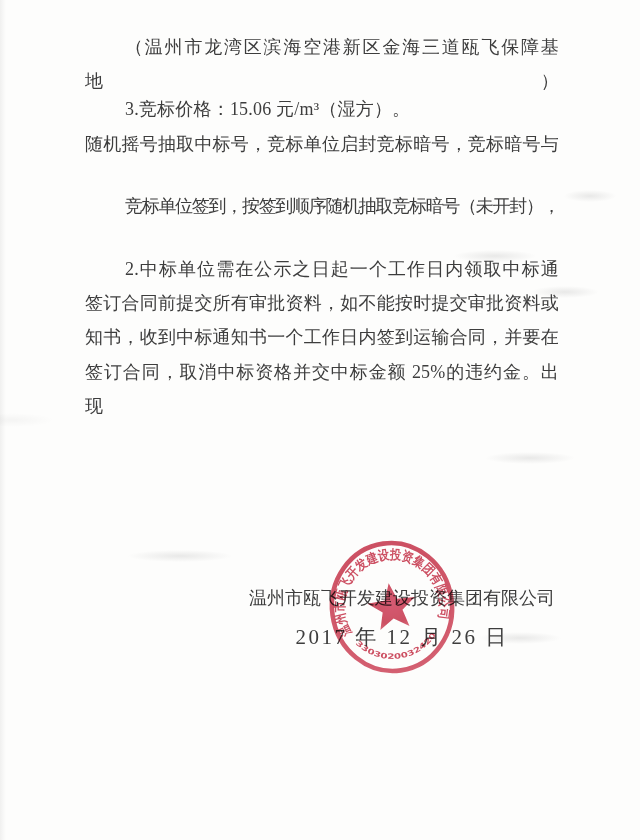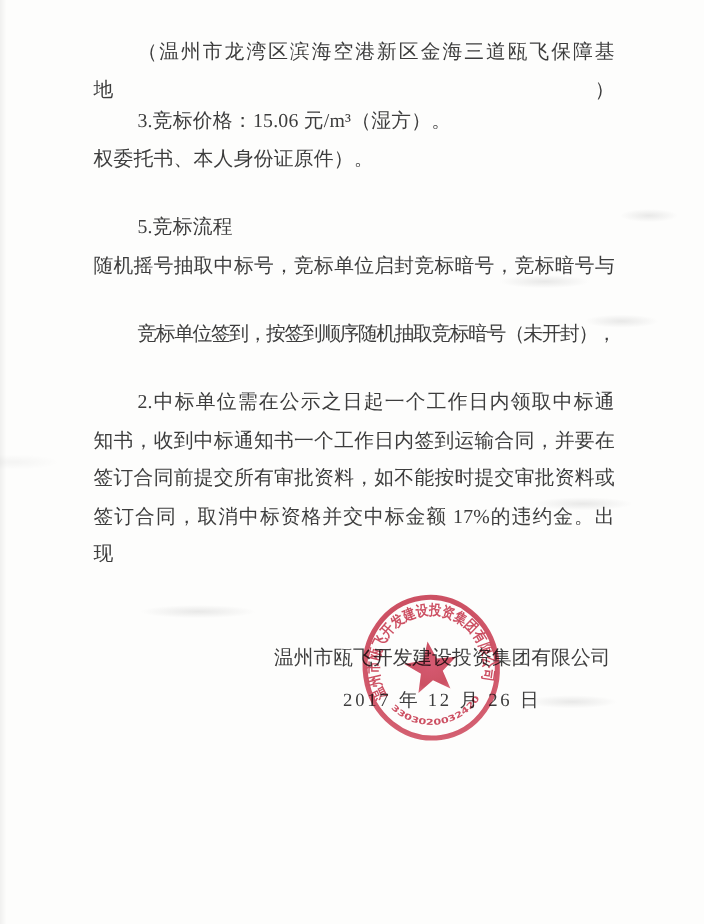--- a/index.html
+++ b/index.html
@@ -28,21 +28,21 @@
   }
   .line.indent { text-indent:40px;margin-top:28px; }
   .line.stretch { text-align:justify; text-align-last:justify; }
   .line.tight { letter-spacing:-1.6px; }
   
   .signature {
     position:absolute; left:248px; top:586px; width:308px;
     color:#3d3d3d; text-align:center;
   }
   .sig-company { font-size:18px; line-height:24px; letter-spacing:0px; }
-  .sig-date { font-size:17px; line-height:24px; margin-top:15px; letter-spacing:2.5px; }
+  .sig-date { font-size:21px; line-height:24px; margin-top:15px; letter-spacing:2.5px; }
   
   .stamp {
     position:absolute; left:322px; top:532px; width:140px; height:150px;
     mix-blend-mode:multiply; opacity:0.88;
     transform:rotate(-8deg);
   }
   .stamp svg { display:block; }
   
   .artifact {
     position:absolute; border-radius:50%;
@@ -56,28 +56,26 @@
   .a6 { left:465px; top:630px; width:110px; height:16px; }
 </style>
 </head>
 <body>
 
 <div class="page">
 
   <div class="doc" id="doc-body">
       <div class="line indent stretch">（温州市龙湾区滨海空港新区金海三道瓯飞保障基地）</div>
       <div class="line indent">3.竞标价格：15.06 元/m³（湿方）。</div>
-      <div class="line">权委托书、本人身份证原件）。</div>
-      <div class="line indent">5.竞标流程</div>
       <div class="line stretch">随机摇号抽取中标号，竞标单位启封竞标暗号，竞标暗号与</div>
       <div class="line indent stretch tight">竞标单位签到，按签到顺序随机抽取竞标暗号（未开封），</div>
       <div class="line indent stretch">2.中标单位需在公示之日起一个工作日内领取中标通</div>
+      <div class="line stretch">签订合同前提交所有审批资料，如不能按时提交审批资料或</div>
       <div class="line stretch">知书，收到中标通知书一个工作日内签到运输合同，并要在</div>
-      <div class="line stretch">签订合同前提交所有审批资料，如不能按时提交审批资料或</div>
-      <div class="line stretch">签订合同，取消中标资格并交中标金额 17%的违约金。出现</div>
+      <div class="line stretch">签订合同，取消中标资格并交中标金额 25%的违约金。出现</div>
     </div>
 
   <div class="artifact a1"></div>
   <div class="artifact a2"></div>
   <div class="artifact a3"></div>
   <div class="artifact a4"></div>
   <div class="artifact a5"></div>
   <div class="artifact a6"></div>
 
   <div class="signature">

